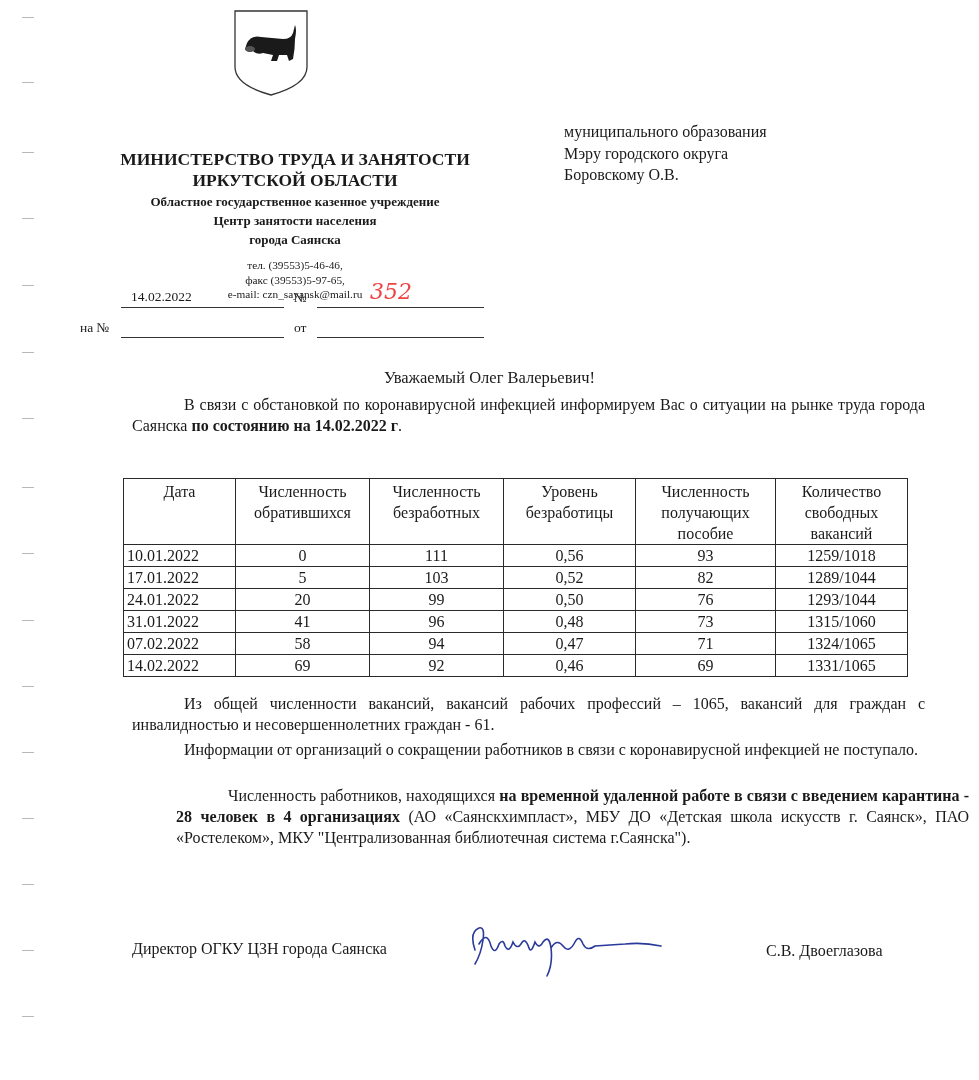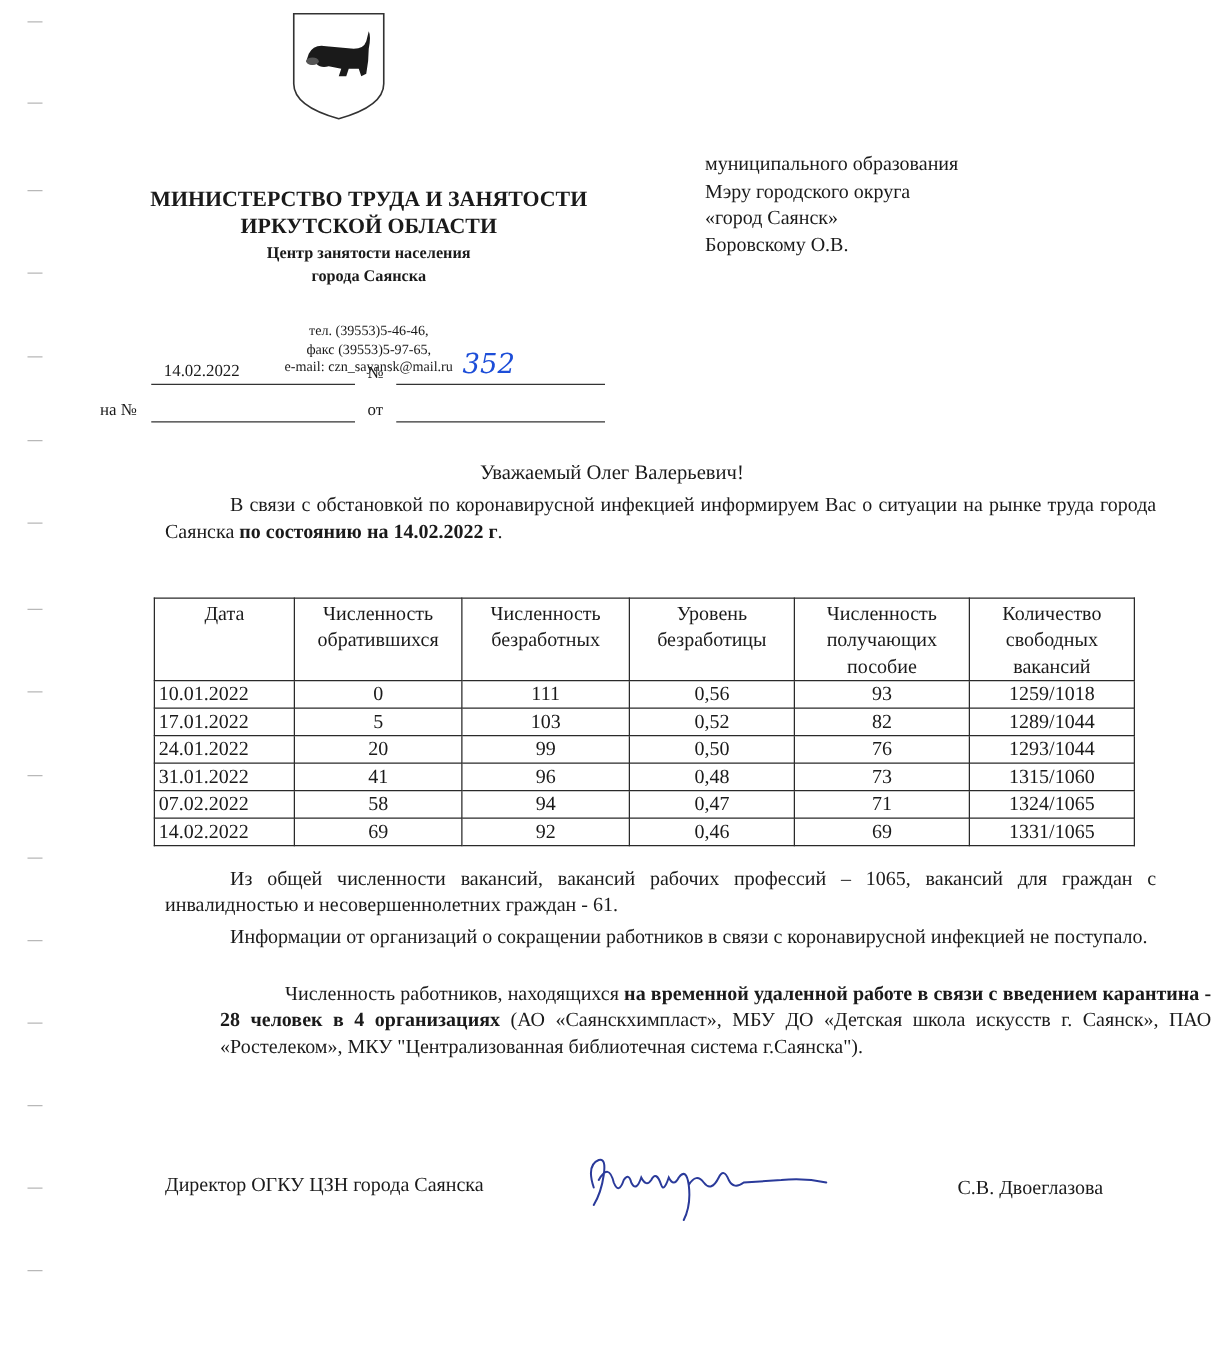--- a/index.html
+++ b/index.html
@@ -7,21 +7,21 @@
          font-family: "Liberation Serif", "DejaVu Serif", serif; color: #1a1a1a; }
   .margin-mark { position: absolute; left: 22px; width: 12px; height: 1px; background: #b8b8b8; }
   .crest { position: absolute; left: 233px; top: 9px; width: 76px; height: 88px; }
   .org { position: absolute; left: 95px; width: 400px; text-align: center; margin-top: 39px; }
   .org-ministry { top: 110px; font-weight: bold; font-size: 17.5px; line-height: 21px; }
   .org-sub { top: 153px; font-weight: bold; font-size: 13px; line-height: 19px; }
   .org-contacts { top: 219px; font-size: 11.3px; line-height: 14.7px; }
   .email-link { }
   .reg { position: absolute; font-size: 13.5px; }
   .line { position: absolute; height: 1px; background: #333; }
-  .handwritten { position: absolute; color: #1d4ed8; font-family: "DejaVu Serif", serif;
+  .handwritten { position: absolute; color: #ef4444; font-family: "DejaVu Serif", serif;
                  font-style: italic; font-size: 22px; }
   .addressee { position: absolute; left: 564px; top: 121px; font-size: 16px; line-height: 21.5px; }
   .salutation { position: absolute; left: 0; width: 979px; top: 368px; text-align: center; font-size: 16.5px; }
   .para { position: absolute; left: 132px; width: 793px; font-size: 16px; line-height: 21px;
           text-align: justify; }
   .indent { text-indent: 52px; }
   table.data { position: absolute; left: 123px; top: 478px; border-collapse: collapse;
                font-size: 16px; }
   table.data th, table.data td { border: 1px solid #2a2a2a; padding: 0 4px; font-weight: normal; }
   table.data th { vertical-align: top; line-height: 21px; height: 63px; padding-top: 2px; }
@@ -57,20 +57,21 @@
   <path d="M2 2 H74 V58 Q74 76 38 86 Q2 76 2 58 Z" fill="#fff" stroke="#333" stroke-width="1.3"></path>
   <path d="M14 34 Q18 26 28 28 L50 30 Q58 30 60 24 L62 16 Q64 20 62 30 Q62 40 60 50 L56 52 L54 46 L46 46 L44 52 L38 52 L40 46 L30 44 Q24 46 20 42 Q14 44 12 40 Z" fill="#1a1a1a"></path>
   <ellipse cx="17" cy="40" rx="5" ry="3" fill="#555"></ellipse>
 </svg>
 
 <div class="org org-ministry">
   <div>МИНИСТЕРСТВО ТРУДА И ЗАНЯТОСТИ</div>
   <div>ИРКУТСКОЙ ОБЛАСТИ</div>
 </div>
 <div class="org org-sub">
+  <div>Областное государственное казенное учреждение</div>
   <div>Центр занятости населения</div>
   <div>города Саянска</div>
 </div>
 <div class="org org-contacts">
   <div>тел. (39553)5-46-46,</div>
   <div>факс (39553)5-97-65,</div>
   <div><span>e-mail: </span><span class="email-link">czn_sayansk@mail.ru</span></div>
 </div>
 
 <div class="reg" style="left:131px; top:289px;">14.02.2022</div>
@@ -79,21 +80,20 @@
 <div class="line" style="left:317px; top:307px; width:167px;"></div>
 <div class="handwritten" style="left:370px; top:279px;">352</div>
 <div class="reg" style="left:80px; top:320px;">на №</div>
 <div class="line" style="left:121px; top:337px; width:163px;"></div>
 <div class="reg" style="left:294px; top:320px;">от</div>
 <div class="line" style="left:317px; top:337px; width:167px;"></div>
 
 <div class="addressee">
   <div>муниципального образования</div>
   <div>Мэру городского округа</div>
-  <div>«город Саянск»</div>
   <div>Боровскому О.В.</div>
 </div>
 
 <div class="salutation">Уважаемый Олег Валерьевич!</div>
 
 <div class="para indent" style="top:394px;"><span>В  связи с обстановкой по коронавирусной инфекцией информируем Вас о ситуации на рынке труда  города Саянска </span><b>по состоянию на 14.02.2022 г</b><span>.</span></div>
 
 <table class="data">
   <colgroup>
     <col style="width:112px">

